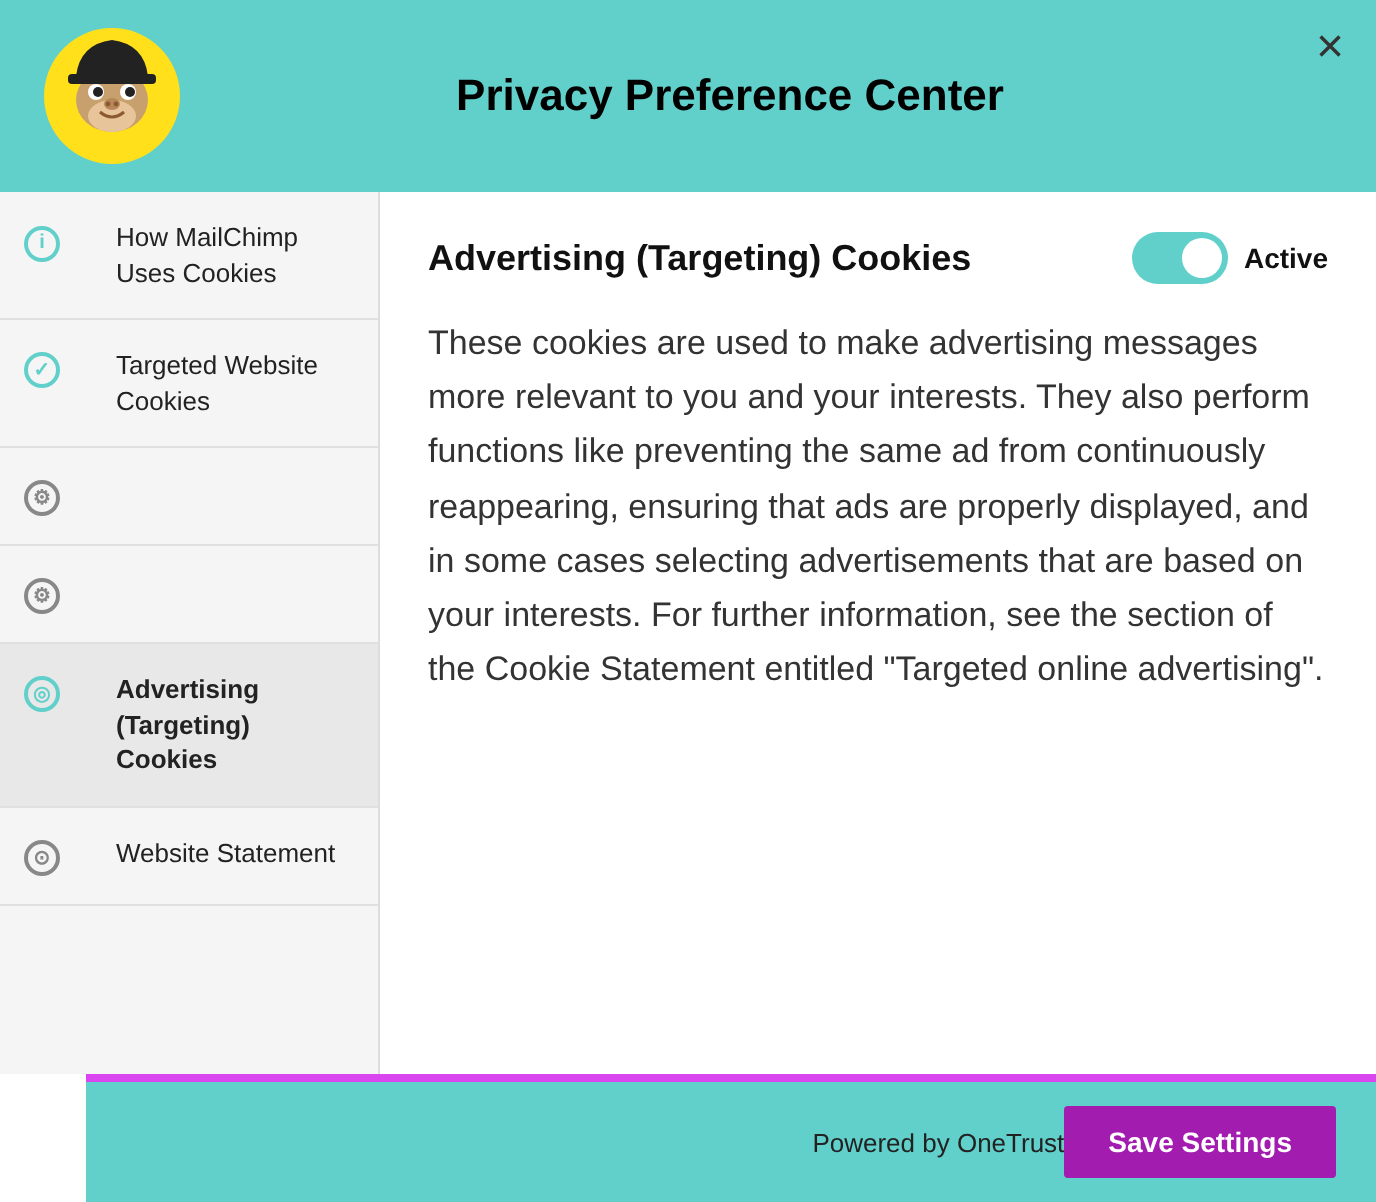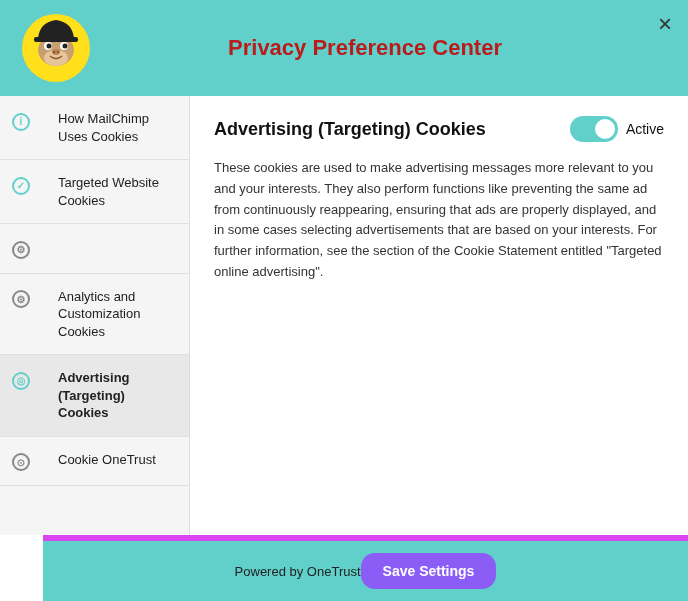--- a/index.html
+++ b/index.html
@@ -25,21 +25,21 @@
       background: #62d0ca;
       display: flex;
       align-items: center;
       padding: 12px 20px;
       position: relative;
       min-height: 90px;
     }
     .modal-title {
       font-size: 22px;
       font-weight: bold;
-      color: #b91c1c;
+      color: #000000;
       flex: 1;
       text-align: center;
       margin-right: 30px;
     }
     .close-btn {
       position: absolute;
       top: 12px;
       right: 16px;
       background: none;
       border: none;
@@ -138,52 +138,52 @@
       position: absolute;
       right: 3px;
       top: 3px;
       width: 20px;
       height: 20px;
       background: #fff;
       border-radius: 50%;
     }
     .toggle-label {
       font-size: 14px;
-      font-weight: normal;
+      font-weight: bold;
       color: #111;
     }
     .content-description {
-      font-size: 13px;
+      font-size: 17px;
       line-height: 1.6;
       color: #333;
     }
 
     
     .modal-footer {
       display: flex;
       align-items: center;
-      justify-content: center;
+      justify-content: flex-end;
       padding: 12px 20px;
       background: #62d0ca;
-      border-top: 6px solid #d946ef;
+      border-top: 4px solid #d946ef;
       margin-left: 43px;
     }
     .powered-by {
       font-size: 13px;
       color: #222;
     }
     .save-btn {
-      background: #8b5cf6;
+      background: #a21caf;
       color: #fff;
       border: none;
       padding: 10px 22px;
       font-size: 14px;
       font-weight: bold;
       cursor: pointer;
-      border-radius: 14px;
+      border-radius: 2px;
     }
 
     
     .logo-circle {
       width: 72px;
       height: 72px;
     }
   </style>
 </head>
 <body>
@@ -235,33 +235,32 @@
     </div>
         <div class="sidebar-item">
       <span class="icon">
         <span class="icon-circle" style="border-color:#888;color:#888;">⚙</span>
       </span>
     </div>
         <div class="sidebar-item">
       <span class="icon">
         <span class="icon-circle" style="border-color:#888;color:#888;">⚙</span>
       </span>
-      <span class="item-label">Analytics and Customization Cookies</span>
     </div>
         <div class="sidebar-item active">
       <span class="icon">
         <span class="icon-circle" style="border-color:#62d0ca;color:#62d0ca;">◎</span>
       </span>
       <span class="item-label">Advertising (Targeting) Cookies</span>
     </div>
         <div class="sidebar-item">
       <span class="icon">
         <span class="icon-circle" style="border-color:#888;color:#888;">⊙</span>
       </span>
-      <span class="item-label">Cookie OneTrust</span>
+      <span class="item-label">Website Statement</span>
     </div>
       </nav>
 
     <div class="main-content">
       <div class="content-header">
         <h2 class="content-title">Advertising (Targeting) Cookies</h2>
         <div class="toggle-container">
           <div class="toggle-switch"></div>
           <span class="toggle-label">Active</span>
         </div>

